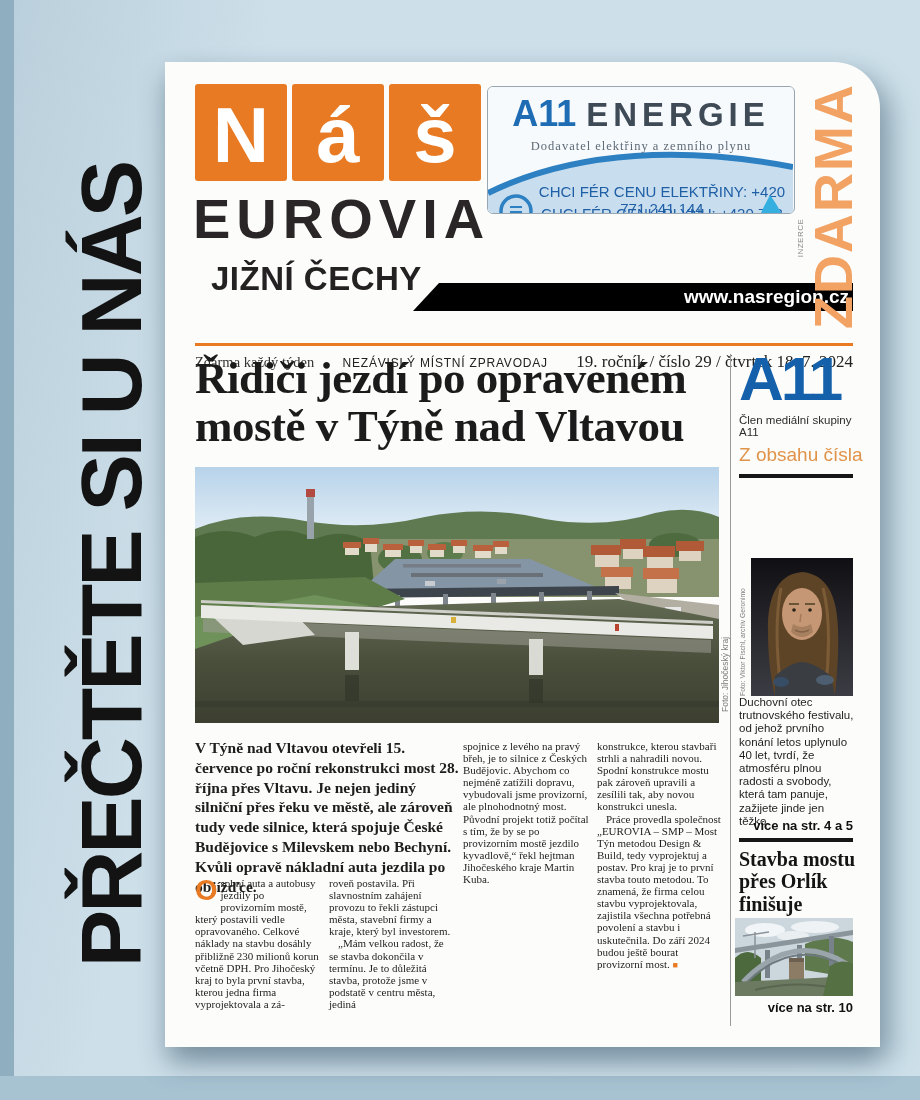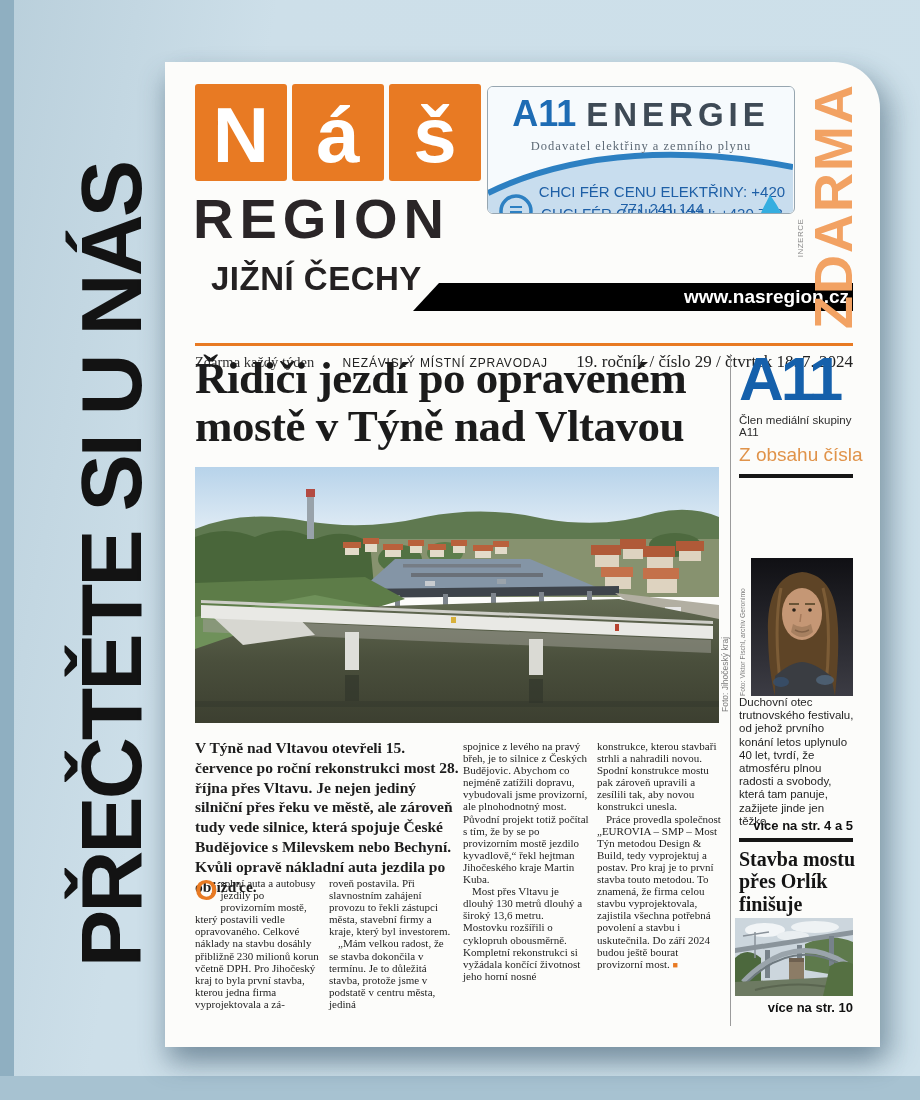--- a/index.html
+++ b/index.html
@@ -103,21 +103,21 @@
   <div class="edge-left"></div>
   <div class="edge-bottom"></div>
 
   <div class="vbanner">PŘEČTĚTE SI U NÁS</div>
 
   <div class="page">
 
     <div class="tile tile1">N</div>
     <div class="tile tile2">á</div>
     <div class="tile tile3">š</div>
-    <div class="region">REGION</div>
+    <div class="region">EUROVIA</div>
     <div class="edition">JIŽNÍ ČECHY</div>
     <div class="webbar">www.nasregion.cz</div>
 
     <div class="tagrow">
       <span class="tag-left">Zdarma každý týden</span>
       <span class="tag-center">NEZÁVISLÝ MÍSTNÍ ZPRAVODAJ</span>
       <span class="tag-right">19. ročník / číslo 29 / čtvrtek 18. 7. 2024</span>
     </div>
     <div class="rule-orange"></div>
 
@@ -250,21 +250,20 @@
 
     <div class="col col1">
       <p><span class="dropcap">O</span><span>sobní auta a autobusy jezdily po provizorním mostě, který postavili vedle opravovaného. Celkové náklady na stavbu dosáhly přibližně 230 milionů korun včetně DPH. Pro Jihočeský kraj to byla první stavba, kterou jedna firma vyprojektovala a zá-</span></p>
     </div>
     <div class="col col2">
       <p>roveň postavila. Při slavnostním zahájení provozu to řekli zástupci města, stavební firmy a kraje, který byl investorem.</p>
       <p>„Mám velkou radost, že se stavba dokončila v termínu. Je to důležitá stavba, protože jsme v podstatě v centru města, jediná</p>
     </div>
     <div class="col col3">
       <p>spojnice z levého na pravý břeh, je to silnice z Českých Budějovic. Abychom co nejméně zatížili dopravu, vybudovali jsme provizorní, ale plnohodnotný most. Původní projekt totiž počítal s tím, že by se po provizorním mostě jezdilo kyvadlově,“ řekl hejtman Jihočeského kraje Martin Kuba.</p>
-      <p>Most přes Vltavu je dlouhý 130 metrů dlouhý a široký 13,6 metru. Mostovku rozšířili o cyklopruh obousměrně. Kompletní rekonstrukci si vyžádala končící životnost jeho horní nosné</p>
     </div>
     <div class="col col4">
       <p>konstrukce, kterou stavbaři strhli a nahradili novou. Spodní konstrukce mostu pak zároveň upravili a zesílili tak, aby novou konstrukci unesla.</p>
       <p><span>Práce provedla společnost „EUROVIA – SMP – Most Týn metodou Design &amp; Build, tedy vyprojektuj a postav. Pro kraj je to první stavba touto metodou. To znamená, že firma celou stavbu vyprojektovala, zajistila všechna potřebná povolení a stavbu i uskutečnila. Do září 2024 budou ještě bourat provizorní most.</span> <span class="endmark">■</span></p>
     </div>
 
     <div class="divider"></div>
     <div class="sb-a11">A11</div>
     <div class="sb-caption">Člen mediální skupiny A11</div>
     <div class="sb-contents">Z obsahu čísla</div>

